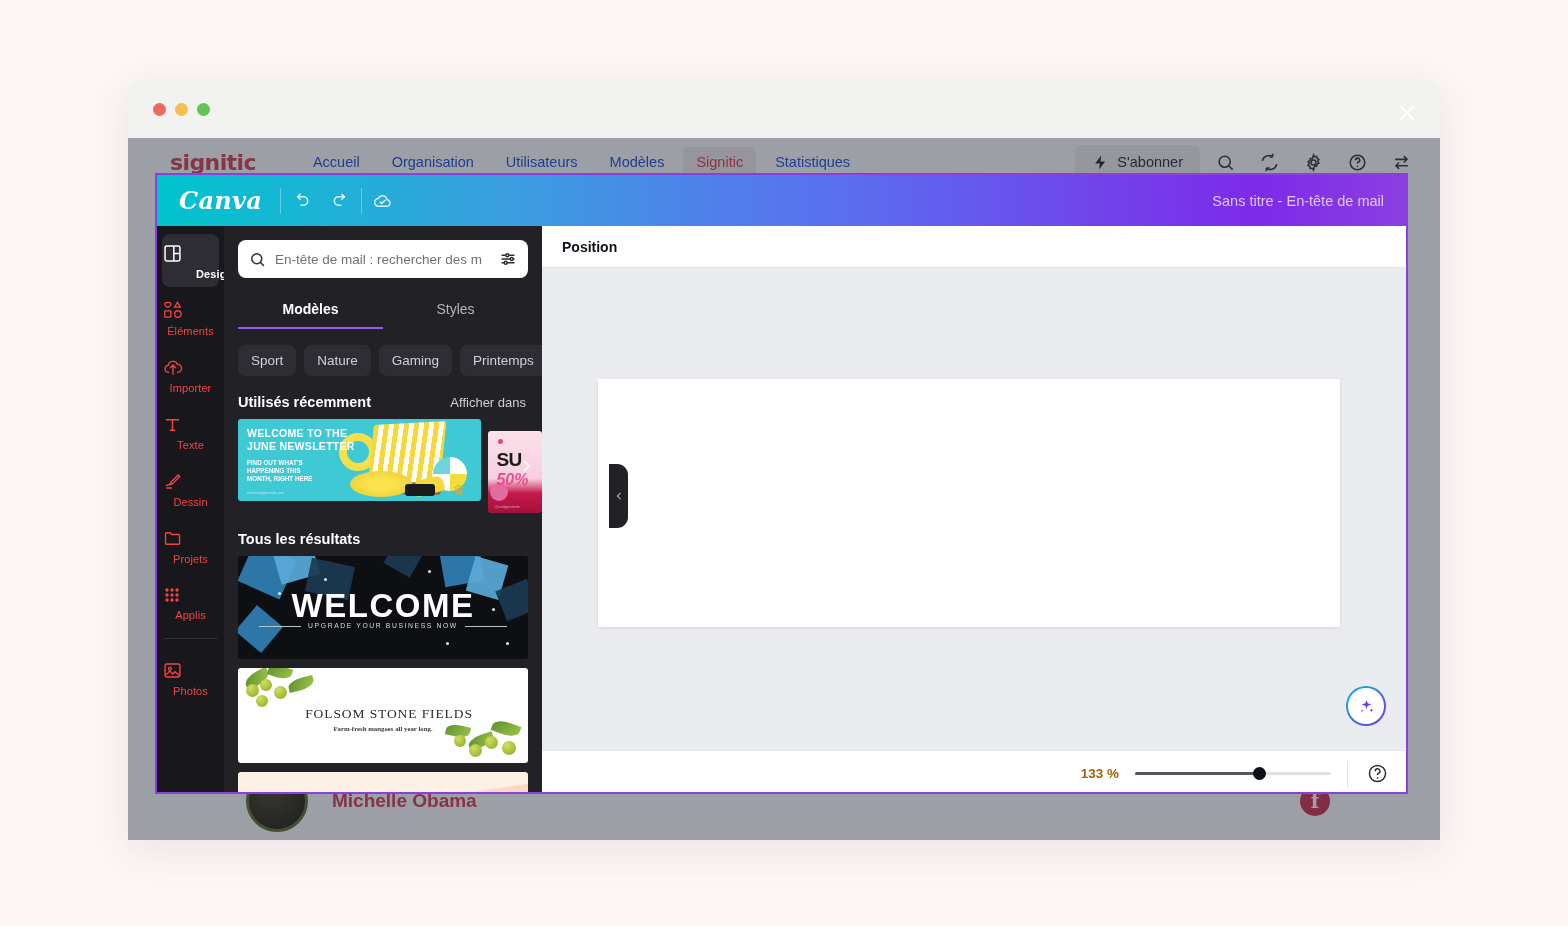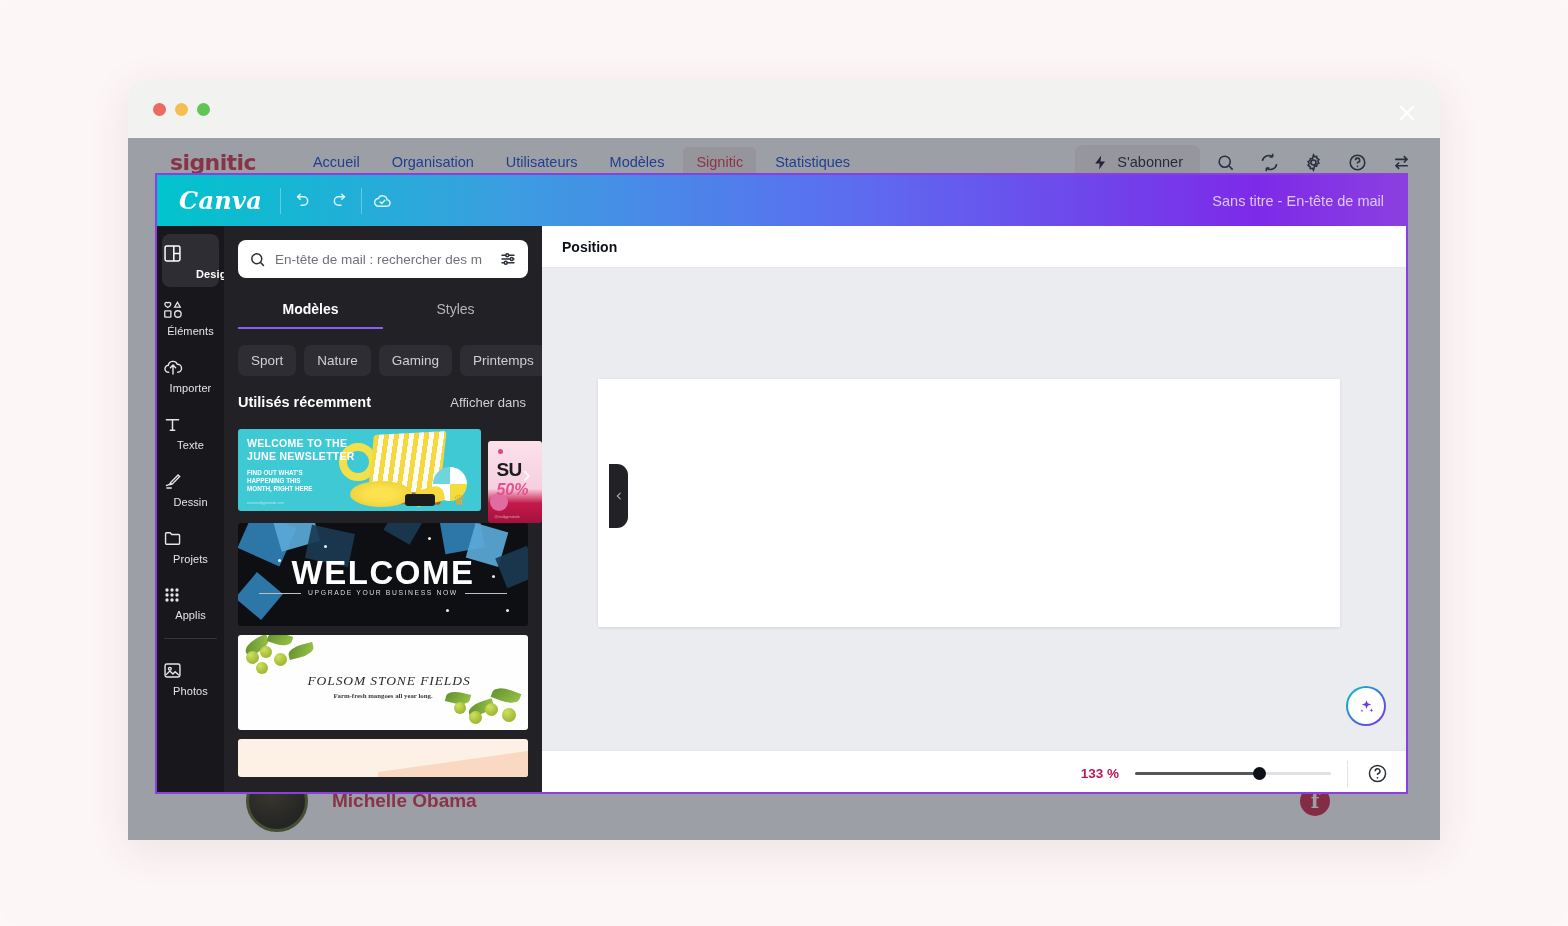--- a/index.html
+++ b/index.html
@@ -138,21 +138,21 @@
     padding: 11px 20px; border-radius: 6px; margin-right: 21px;
     white-space: nowrap;
   }
 
   #canva-main { display: flex; height: 570px; }
 
   
   #rail { width: 67px; background: #18181c; padding-top: 8px; position: relative; }
   .rail-item {
     width: 57px; margin: 0 auto 4px; padding: 9px 0 7px;
-    border-radius: 8px; text-align: center; color: #e5e5e5;
+    border-radius: 8px; text-align: center; color: #ef4444;
   }
   .rail-item.active { background: #2d2d33; color: #fff; }
   .rail-item .lbl { font-size: 11px; margin-top: 4px; display: block; letter-spacing: .1px; }
   .rail-item.active .lbl { font-weight: 700; color: #fff; padding-left: 34px; }
   .rail-sep { height: 1px; background: #33343a; margin: 10px 7px 12px; }
 
   
   #panel { width: 318px; background: #222226; padding: 14px 0 0; position: relative; }
   #search-wrap {
     margin: 0 14px; background: #fff; border-radius: 8px;
@@ -173,21 +173,21 @@
   .ptab.active { color: #fff; font-weight: 700; border-bottom: 2.5px solid #8b5cf6; }
 
   #chips { display: flex; gap: 8px; padding: 16px 0 0 14px; align-items: center; overflow: hidden; }
   .chip {
     background: #2d2d33; color: #cfd0d4; border-radius: 7px;
     padding: 8px 13px; font-size: 13.5px; white-space: nowrap;
   }
 
   .sec-head {
     display: flex; align-items: baseline; justify-content: space-between;
-    padding: 18px 16px 19px 14px;
+    padding: 18px 16px 9px 14px;
   }
   .sec-title { color: #fff; font-size: 14.5px; font-weight: 700; }
   .sec-link { color: #cfd0d4; font-size: 13px; }
 
   #recent-row { display: flex; gap: 7px; padding-left: 14px; position: relative; }
   .thumb { border-radius: 3px; overflow: hidden; position: relative; }
   #recent-arrow {
     position: absolute; right: 8px; top: 50%; transform: translateY(-50%);
     color: #fff; font-size: 19px; z-index: 5;
   }
@@ -241,21 +241,21 @@
              color:#d7dde2; font-size:6.8px; letter-spacing:1.6px; }
   #r1 .sub:before, #r1 .sub:after {
     content:''; display:inline-block; width:42px; height:1px; background:#b9c2c9;
     vertical-align:middle; margin:0 7px;
   }
   .star { position:absolute; width:3px; height:3px; background:#fff; border-radius:50%; opacity:.9; }
   
   #r2 { height: 95px; background: #fefefe; }
   #r2 .ttl { position:absolute; left:12px; right:0; top:38px; text-align:center;
              color:#2b2b2b; font-size:13.5px; letter-spacing:.9px;
-             font-family:"Liberation Serif", serif;font-style:italic; }
+             font-family:"Liberation Serif", serif; }
   #r2 .sub { position:absolute; left:0; right:0; top:57px; text-align:center;
              color:#3a3a3a; font-size:6.8px; font-family:"Liberation Serif", serif; font-weight:700; }
   .olive { position:absolute; border-radius:50%; background: radial-gradient(circle at 35% 30%, #cfe05d, #8aa824); }
   .leaf { position:absolute; border-radius:60% 0 60% 0; background: linear-gradient(120deg,#5e8e2e,#9dc64a); }
   
   #r3 { height: 38px; background: #fdf0e4; }
   #r3:after { content:''; position:absolute; right:0; bottom:0; width:150px; height:26px;
               background:#f9d9c2; transform: skewY(-8deg); transform-origin: right bottom; }
 
   
@@ -288,21 +288,21 @@
     background-image: linear-gradient(#fff,#fff), linear-gradient(135deg,#00c4cc,#7d2ae8);
     background-origin: border-box; background-clip: content-box, border-box;
     display: flex; align-items: center; justify-content: center;
     color: #6d3ae0;
   }
   #zoom-bar {
     height: 46px; background: #fff; border-top: 1px solid #e6e7ea;
     display: flex; align-items: center; justify-content: flex-end;
     padding-right: 16px; gap: 16px;
   }
-  #zoom-val { font-size: 13.5px; color: #be185d; font-weight: 700; }
+  #zoom-val { font-size: 13.5px; color: #a16207; font-weight: 700; }
   #zoom-track {
     width: 196px; height: 3px; background: #dfe1e5; border-radius: 2px; position: relative;
   }
   #zoom-fill { position: absolute; left:0; top:0; height:3px; width: 124px; background:#53565c; border-radius:2px; }
   #zoom-knob { position:absolute; left:118px; top:-5px; width:13px; height:13px; border-radius:50%; background:#0d1117; }
   .zdiv { width:1px; height:26px; background:#e1e3e6; }
   #help-btn { width:26px; height:26px; color:#2b2f36; display:flex; align-items:center; justify-content:center; }
 
   svg { display:block; }
 </style>
@@ -541,20 +541,23 @@
               <div class="pc">50%</div>
               <div class="fl">@reallygreatsite</div>
             </div>
             <span id="recent-arrow">
               <svg width="15" height="15" viewBox="0 0 24 24" fill="none" stroke="currentColor" stroke-width="2.4" stroke-linecap="round">
                   <path d="M9 5l7 7-7 7"></path>
                 </svg>
             </span>
           </div>
 
+          <div class="sec-head">
+            <span class="sec-title">Tous les résultats</span>
+          </div>
 
           <div id="results">
             <div class="rthumb" id="r1">
               <span class="poly" style="left:6px;top:-6px;width:46px;height:42px;transform:rotate(24deg);"></span>
               <span class="poly l" style="left:38px;top:-12px;width:40px;height:36px;transform:rotate(-16deg);"></span>
               <span class="poly d" style="left:70px;top:6px;width:44px;height:34px;transform:rotate(12deg);"></span>
               <span class="poly" style="left:204px;top:-8px;width:40px;height:36px;transform:rotate(-10deg);"></span>
               <span class="poly l" style="left:232px;top:4px;width:34px;height:36px;transform:rotate(16deg);"></span>
               <span class="poly d" style="left:262px;top:28px;width:34px;height:32px;transform:rotate(-22deg);"></span>
               <span class="poly" style="left:4px;top:56px;width:34px;height:34px;transform:rotate(40deg);"></span>

